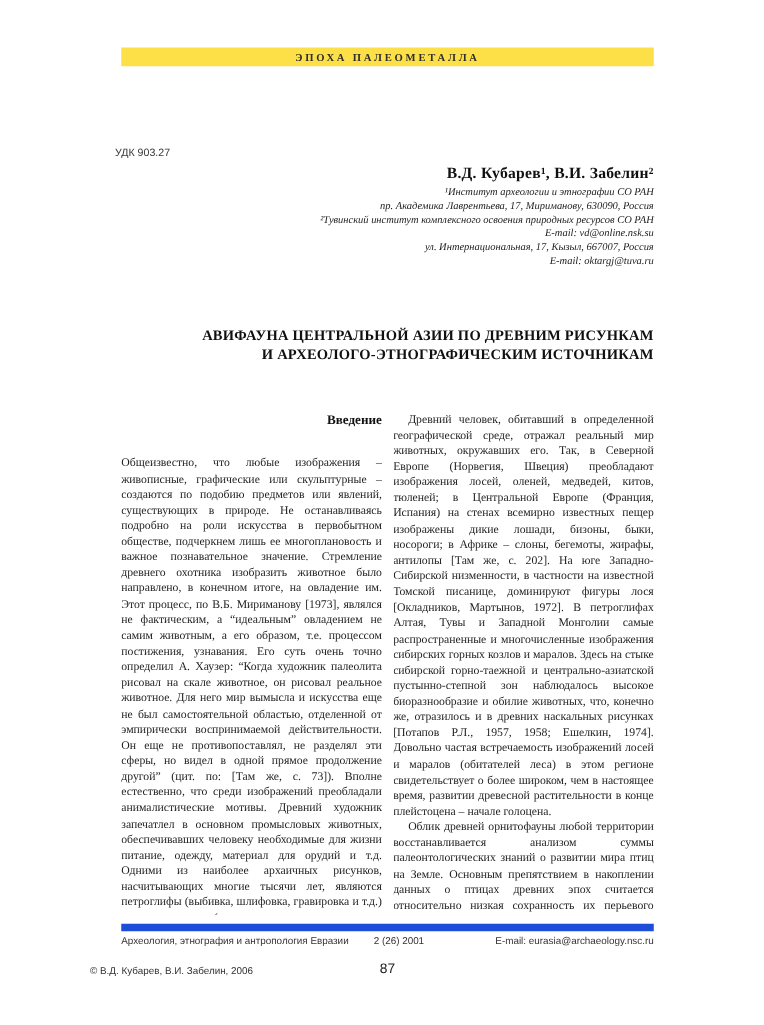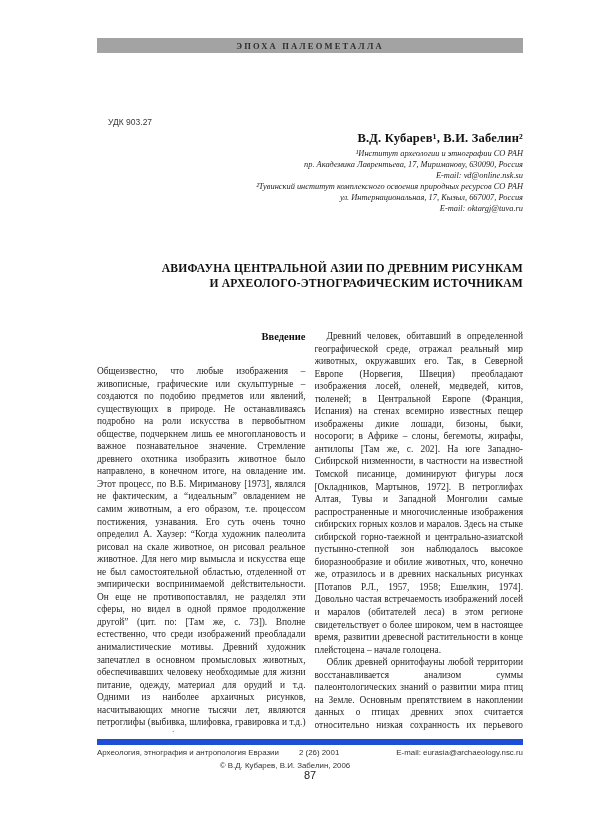--- a/index.html
+++ b/index.html
@@ -13,21 +13,21 @@
   .band {
     position:absolute; left:97px; top:38px; width:426px; height:15px;
     background:#dbdad6;
     display:flex; align-items:center; justify-content:center;
   }
   .band-label {
     font-family:"Liberation Serif", serif;
     font-size:8.5px; font-weight:700; letter-spacing:2.2px; color:#2e2e2e;
   }
   .udc {
-    position:absolute; left:108px; top:117px;
+    position:absolute; left:92px; top:117px;
     font-family:"Liberation Sans", sans-serif;
     font-size:8.5px; color:#3a3a3a;
   }
   .authors {
     position:absolute; left:97px; top:131px; width:426px;
     text-align:right;
   }
   .author-names {
     font-weight:700; font-size:12.5px; color:#101010; margin-bottom:3px;
     letter-spacing:0.2px;
@@ -55,41 +55,41 @@
   }
   .para.ind { text-indent:12px; }
   .footer {
     position:absolute; left:97px; top:739px; width:426px;
     border-top:6px solid #1d4ed8; padding-top:3px;
     font-family:"Liberation Sans", sans-serif; color:#333333;
   }
   .foot-row { display:flex; align-items:baseline; font-size:7.9px; }
   .foot-issue { margin-left:20px; }
   .foot-email { margin-left:auto; }
-  .foot-copy { text-align:center; font-size:7.9px; margin-top:4px; transform:translateX(-25px); }
+  .foot-copy { font-size:7.9px; margin-top:15px; transform:translateX(-25px); }
   .pagenum {
     position:absolute; left:97px; top:769px; width:426px; text-align:center;
     font-family:"Liberation Sans", sans-serif; font-size:11px; color:#222222;
   }
 </style>
 </head>
 <body>
 
-<div class="band" style="background: #a3a3a3;">
+<div class="band" style="background: #fde047;">
   <span class="band-label">ЭПОХА ПАЛЕОМЕТАЛЛА</span>
 </div>
 
 <div class="udc">УДК 903.27</div>
 
 <div class="authors">
   <div class="author-names">В.Д. Кубарев¹, В.И. Забелин²</div>
   <div class="aff">¹Институт археологии и этнографии СО РАН</div>
   <div class="aff">пр. Академика Лаврентьева, 17, Мириманову, 630090, Россия</div>
+  <div class="aff">²Тувинский институт комплексного освоения природных ресурсов СО РАН</div>
   <div class="aff">E-mail: vd@online.nsk.su</div>
-  <div class="aff">²Тувинский институт комплексного освоения природных ресурсов СО РАН</div>
   <div class="aff">ул. Интернациональная, 17, Кызыл, 667007, Россия</div>
   <div class="aff">E-mail: oktargj@tuva.ru</div>
 </div>
 
 <h1 class="title">
   <span>АВИФАУНА ЦЕНТРАЛЬНОЙ АЗИИ ПО ДРЕВНИМ РИСУНКАМ</span><br>
   <span>И АРХЕОЛОГО-ЭТНОГРАФИЧЕСКИМ ИСТОЧНИКАМ</span>
 </h1>
 
 <div class="cols">

